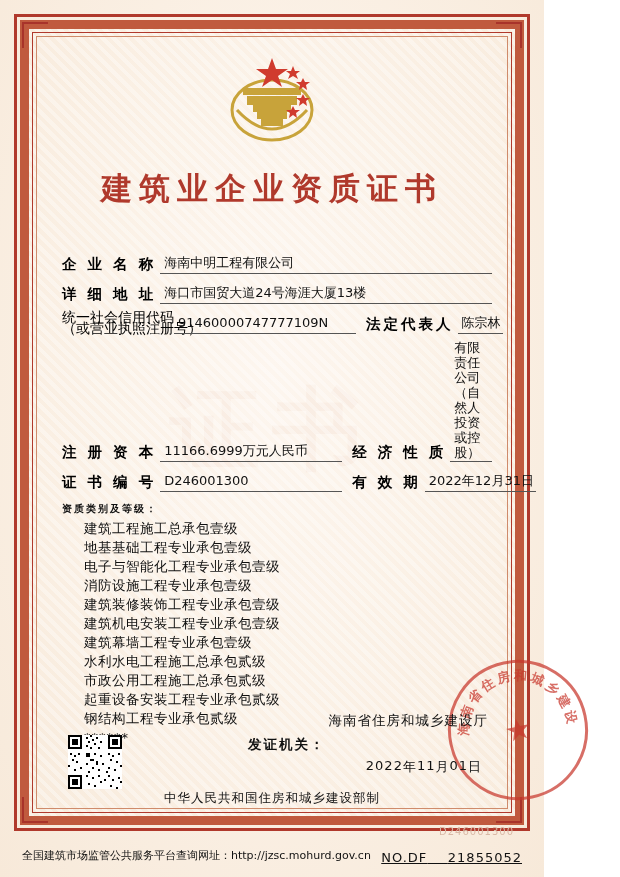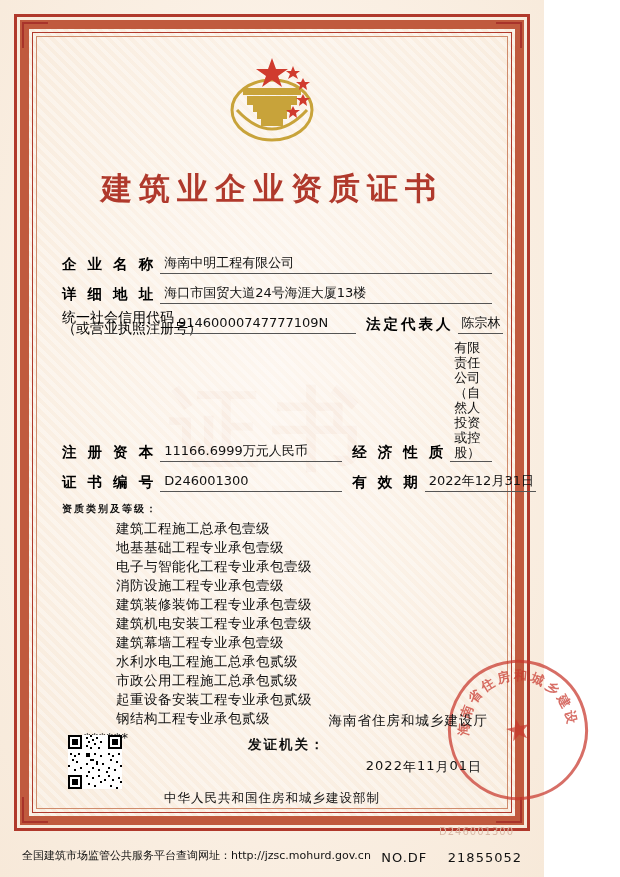--- a/index.html
+++ b/index.html
@@ -103,21 +103,21 @@
   .codebox{width:108px;line-height:11px;}
 
   
   .qual-head{
     margin-top:10px;font-size:10px;font-weight:bold;letter-spacing:2px;
   }
   .qual-list{
     margin:3px 0 0 22px;
   }
   .qual-item{
-    font-size:13.5px;line-height:19px;letter-spacing:.5px;color:#111;margin-left:32px;
+    font-size:13.5px;line-height:19px;letter-spacing:.5px;color:#111;
   }
   .qual-stars{font-size:13px;letter-spacing:1px;margin-left:0;}
 
   
   .issuer{
     position:absolute;right:56px;top:712px;width:240px;
     text-align:left;font-size:13.5px;color:#111;
   }
   .issuer .line1{text-align:right;letter-spacing:1px;}
   .issuer .line2{
@@ -156,21 +156,21 @@
   }
   .qr svg{display:block;}
 
   
   .footer-url{
     position:absolute;left:22px;bottom:14px;
     font-size:11px;color:#111;
   }
   .footer-no{
     position:absolute;right:22px;bottom:12px;
-    font-size:13px;color:#111;letter-spacing:1px;
+    font-size:13px;color:#111;letter-spacing:1px;text-decoration:underline;
   }
   .faint-no{
     position:absolute;right:30px;bottom:40px;
     font-size:10px;color:#d9b9a6;letter-spacing:1px;
   }
   .watermark{
     position:absolute;left:50%;top:430px;transform:translate(-50%,-50%);
     font-size:90px;color:rgba(200,120,80,.05);font-weight:bold;
     letter-spacing:12px;pointer-events:none;
   }

